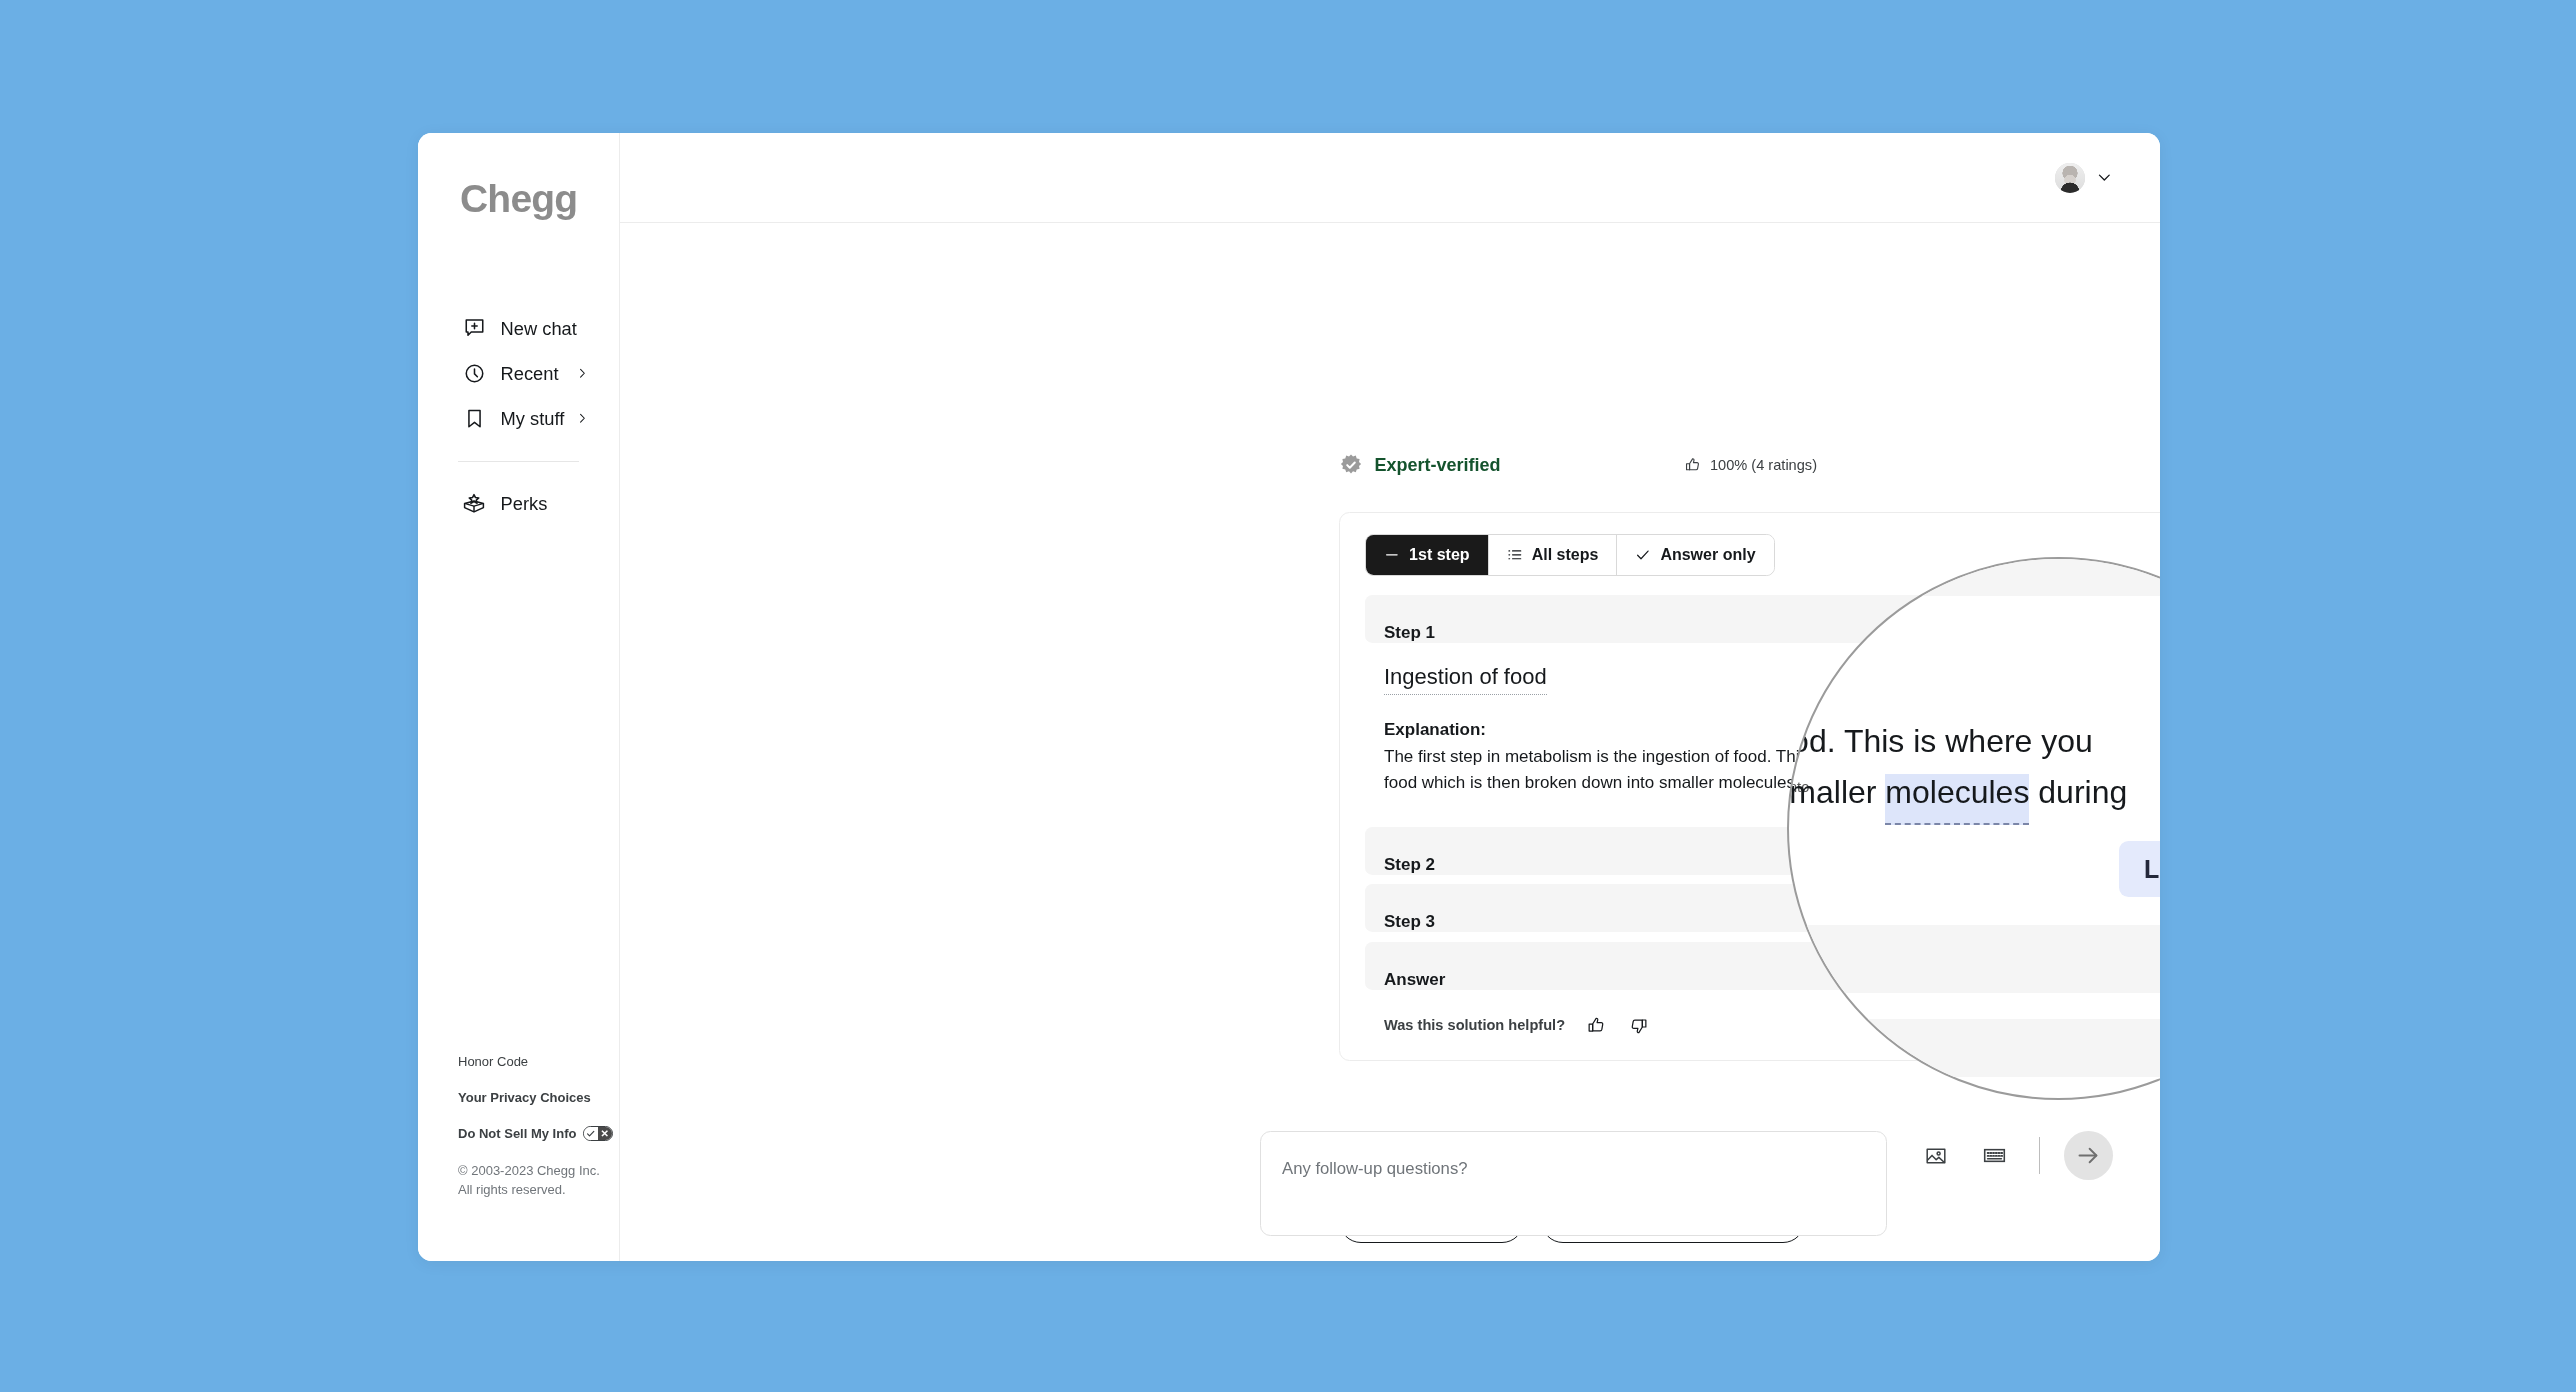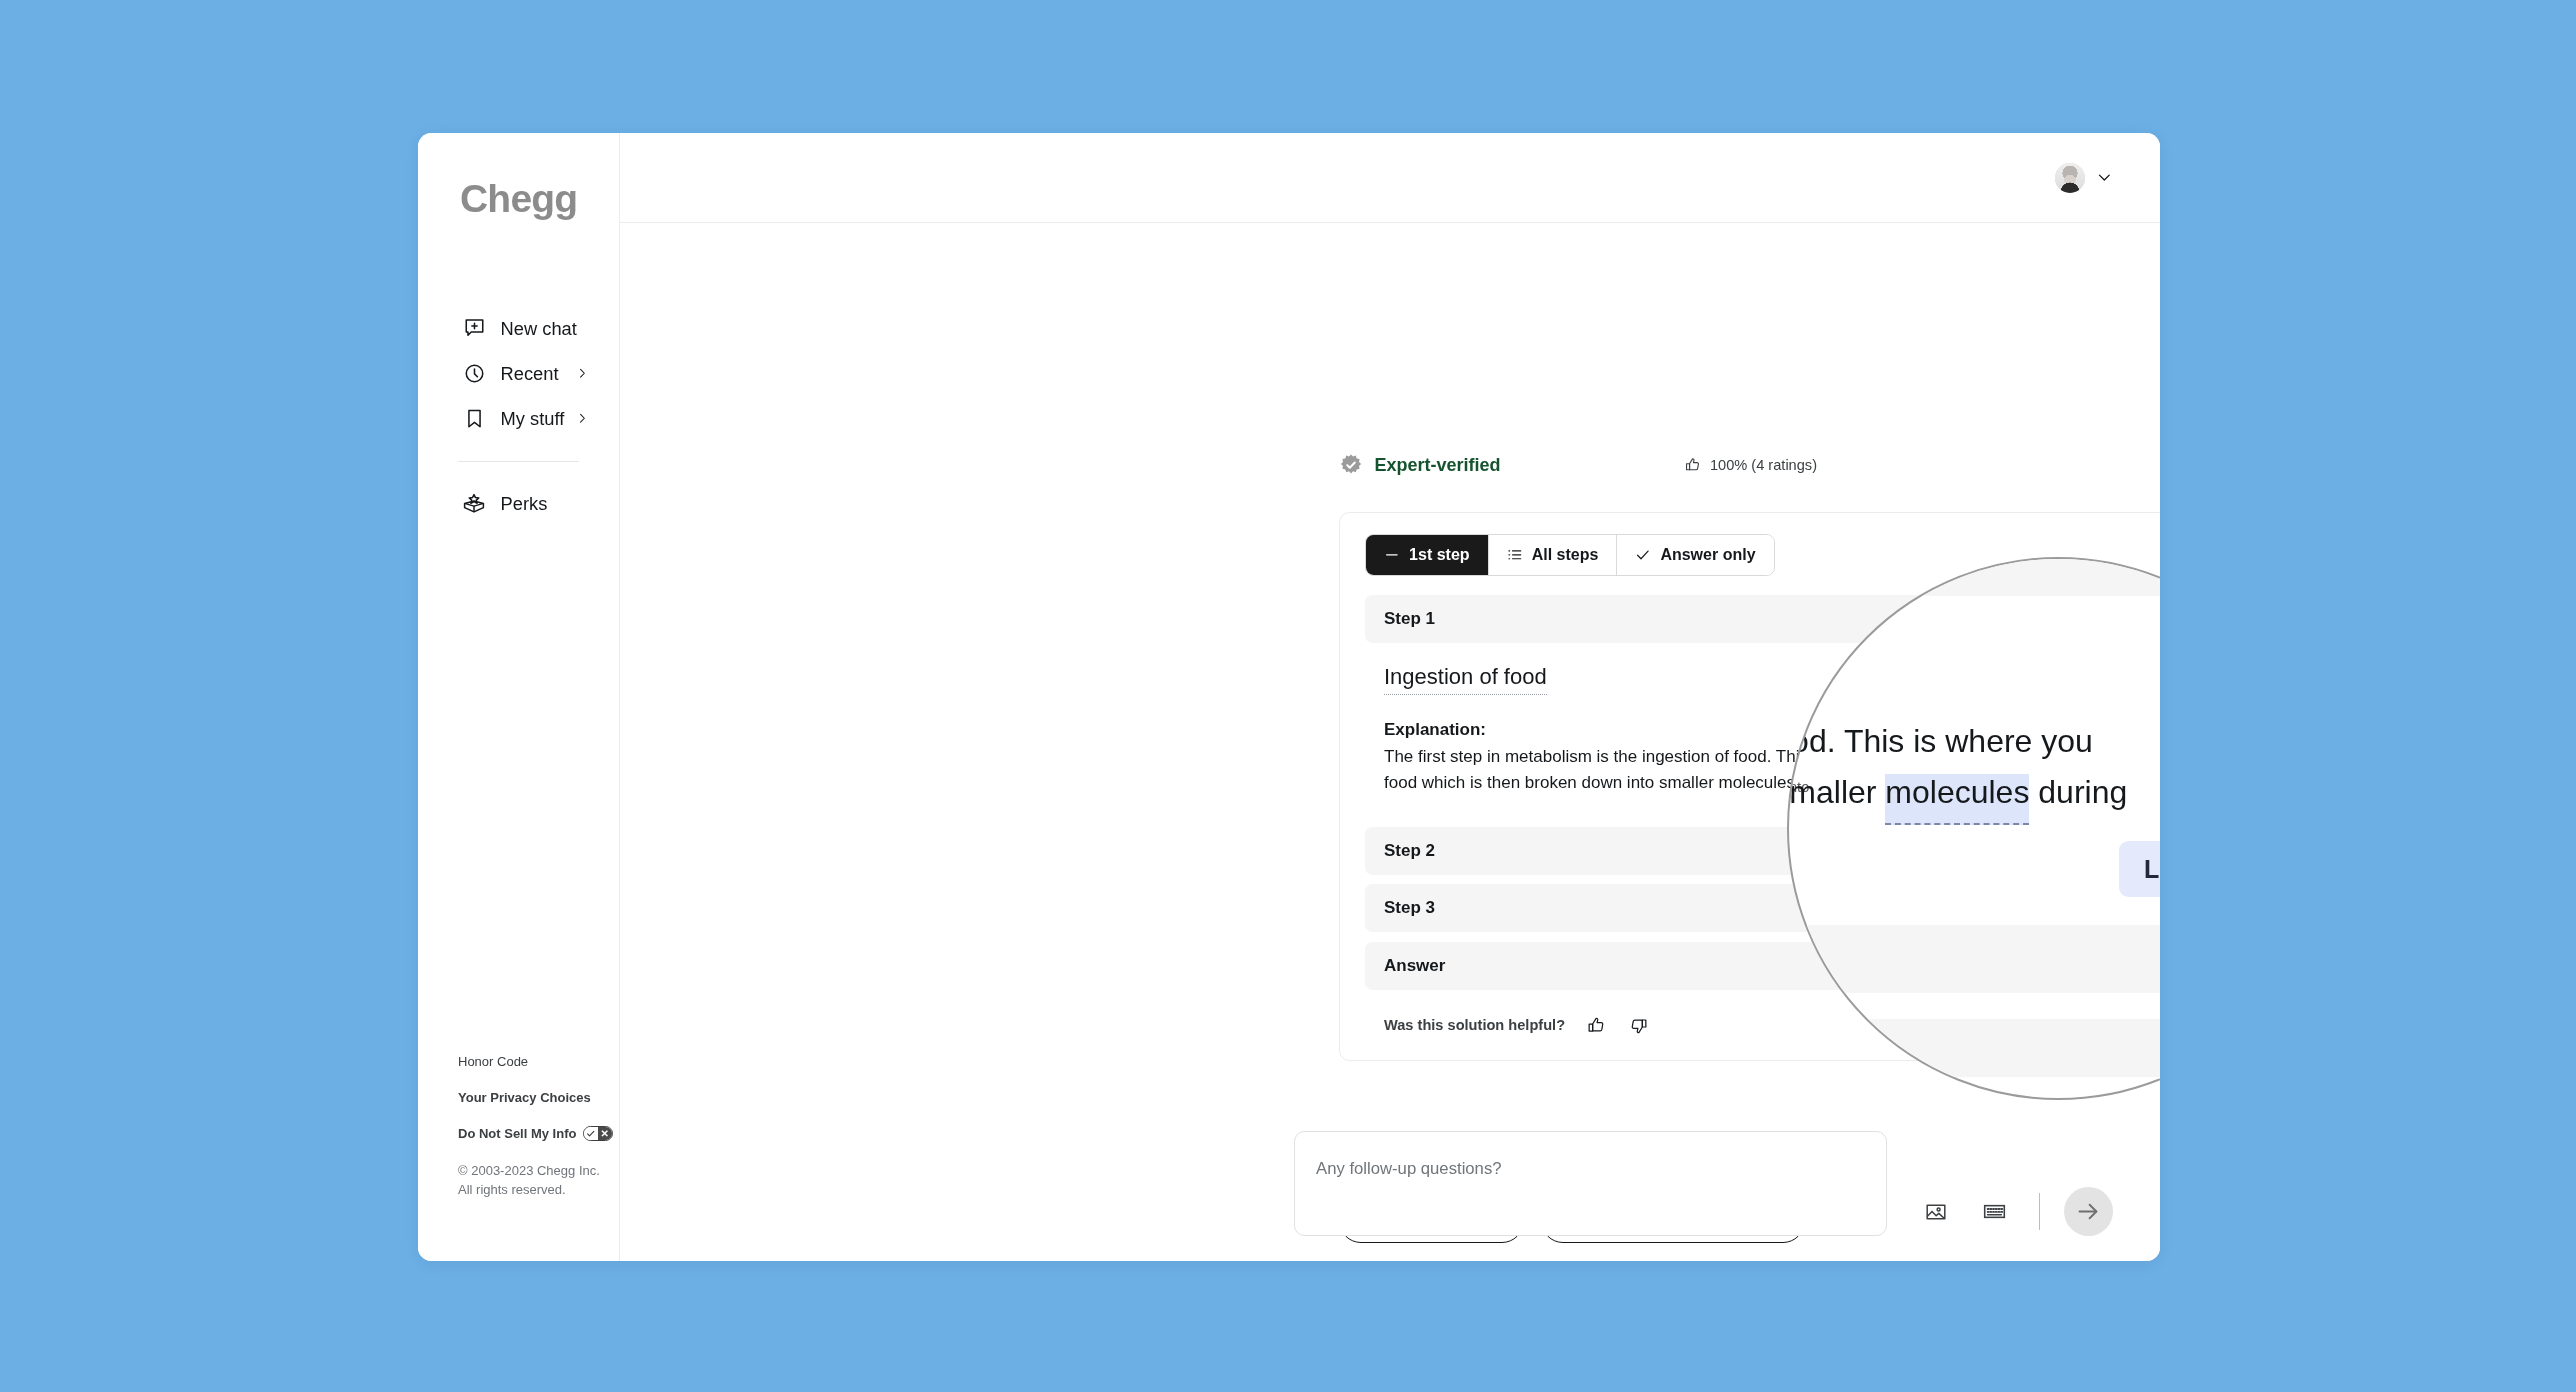--- a/index.html
+++ b/index.html
@@ -248,21 +248,21 @@
     background: #1a1a1a;
     color: #ffffff;
   }
 
   .step-bar {
     margin-top: 19px;
     background: #f5f5f5;
     border-radius: 7.3px;
     height: 48px;
     display: flex;
-    align-items: center;
+    align-items: flex-end;
     padding: 0 19px;
     box-sizing: border-box;
     font-size: 17px;
     font-weight: 700;
     color: #16191c;
   }
 
   .step-body { padding: 21px 19px 12.5px 19px; }
   .step-title {
     font-size: 22px;
@@ -326,25 +326,25 @@
     font-size: 15.7px;
     font-weight: 700;
     color: #16191c;
     white-space: nowrap;
     box-sizing: border-box;
   }
 
   
   #composer {
     position: absolute;
-    left: 674px;
+    left: 640px;
     bottom: 25px;
     right: 47px;
     display: flex;
-    align-items: flex-end;
+    align-items: flex-start;
     margin-top: 10px;
   }
   #composer-input {
     width: 853px;
     height: 105px;
     border: 1px solid #e0e0e0;
     border-radius: 10.5px;
     background: #fff;
     box-sizing: border-box;
     padding: 27px 21px;

